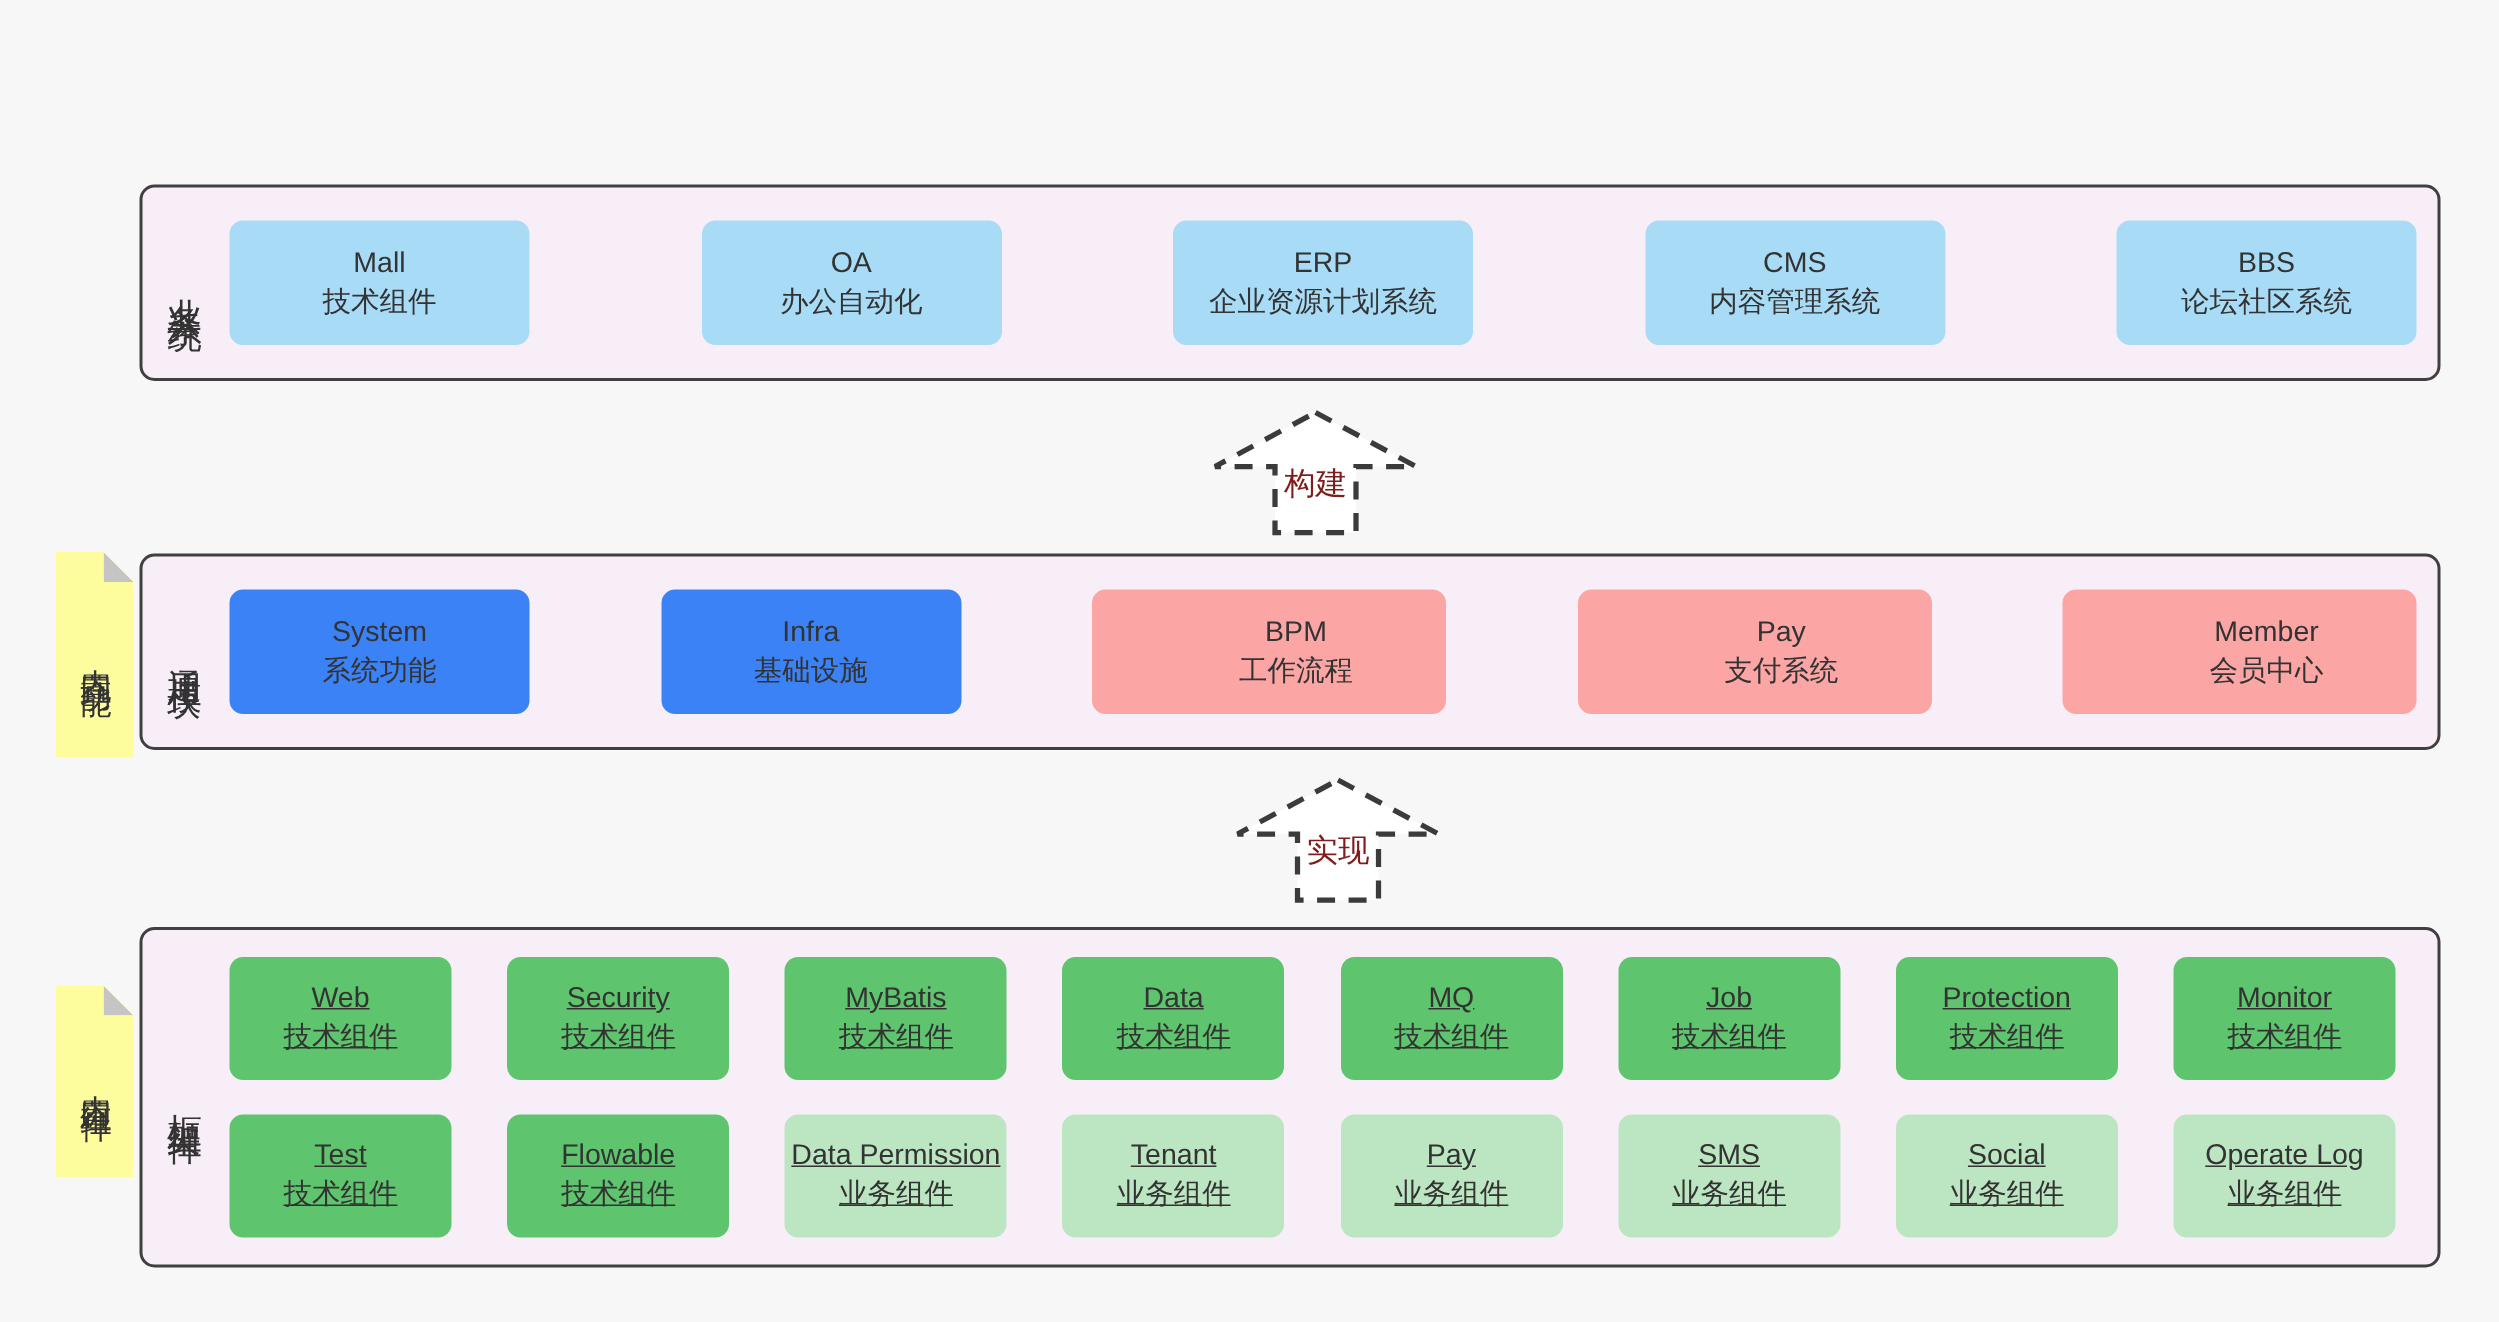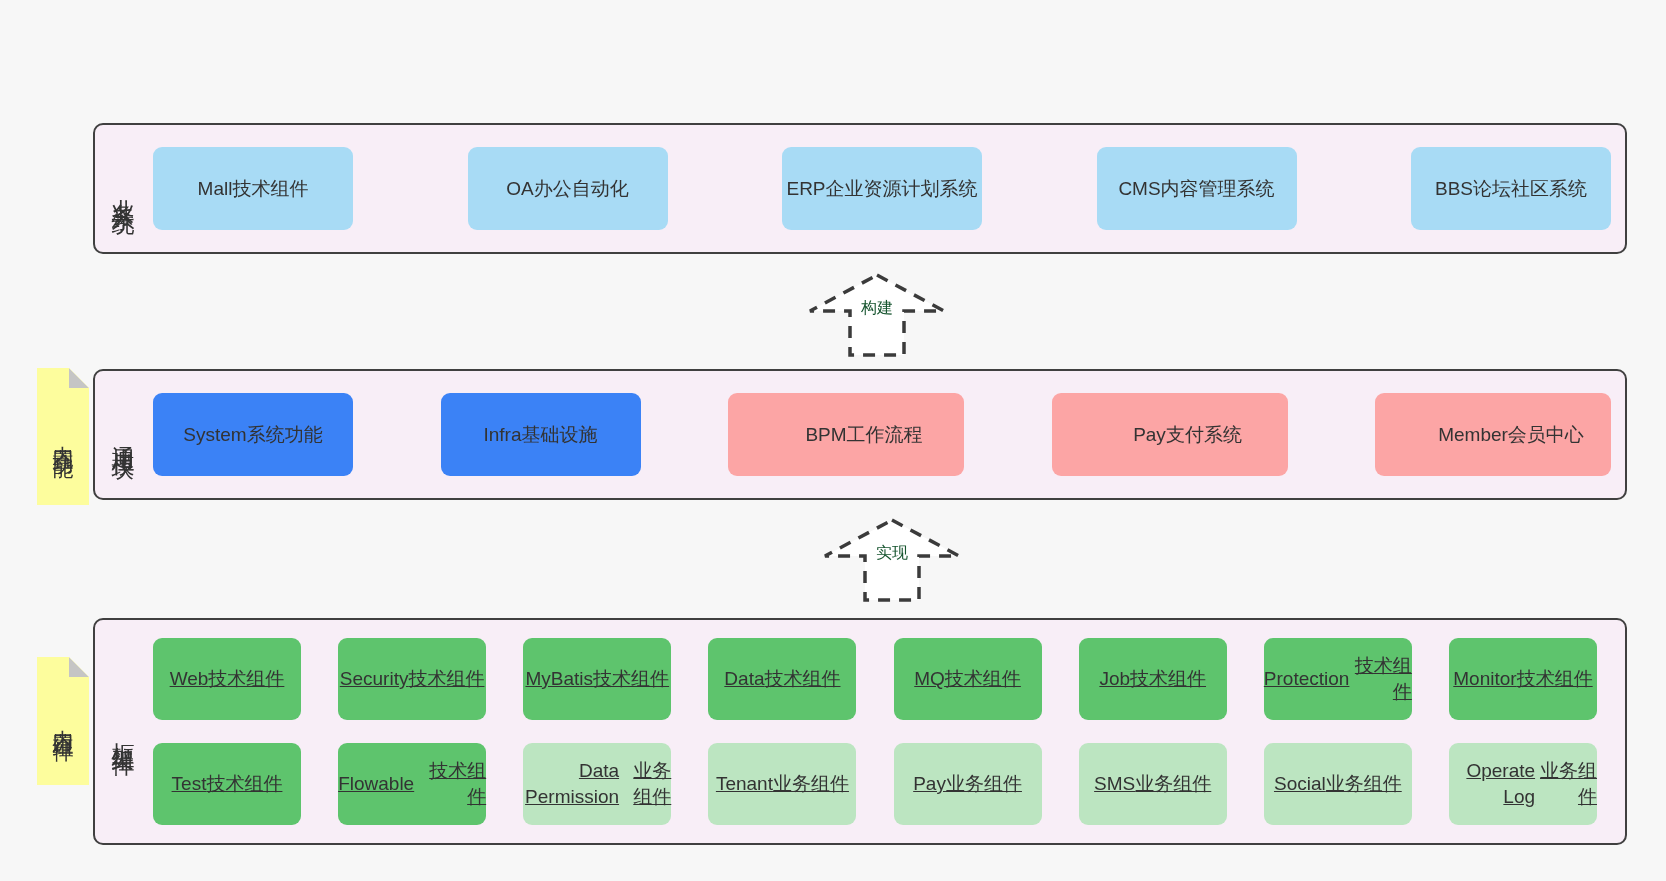--- a/index.html
+++ b/index.html
@@ -41,21 +41,21 @@
   .rows-col{
     flex:1;
     display:flex;flex-direction:column;justify-content:center;
     gap:23px;
     padding-right:28px;
   }
   .row8{
     display:flex;justify-content:space-between;text-decoration:underline;
   }
   .box{
-    display:flex;flex-direction:row;align-items:center;justify-content:center;
+    display:flex;flex-direction:column;align-items:center;justify-content:center;
     border-radius:9px;
     text-align:right;
     font-size:19px;line-height:26px;
     color:#333;
   }
   .row6 .box{width:200px;height:83px;}
   .row8 .box{width:148px;height:82px;}
   .b-blue{background:#a8dbf5;}
   .b-red{background:#3b82f6;}
   .b-pink{background:#fca5a5;padding-left:36px;}
@@ -84,26 +84,26 @@
   }
   .arrow{
     position:absolute;
     width:140px;height:86px;
   }
   #arrow-build{left:807px;top:272px;}
   #arrow-implement{left:822px;top:517px;}
   .arrow svg{display:block;}
   .arrow-label{
     position:absolute;
-    left:50%;top:26px;
+    left:50%;top:41px;
     transform:translateX(-50%);
     background:#ffffff;
     padding:0 3px;
-    font-size:16px;line-height:20px;
-    color:#14532d;
+    font-size:21px;line-height:20px;
+    color:#7f1d1d;
     white-space:nowrap;
   }
 </style>
 </head>
 <body>
 
 <div class="canvas">
 
   <div class="sticky" id="sticky-features">
     <span class="sticky-label">内置功能</span>

